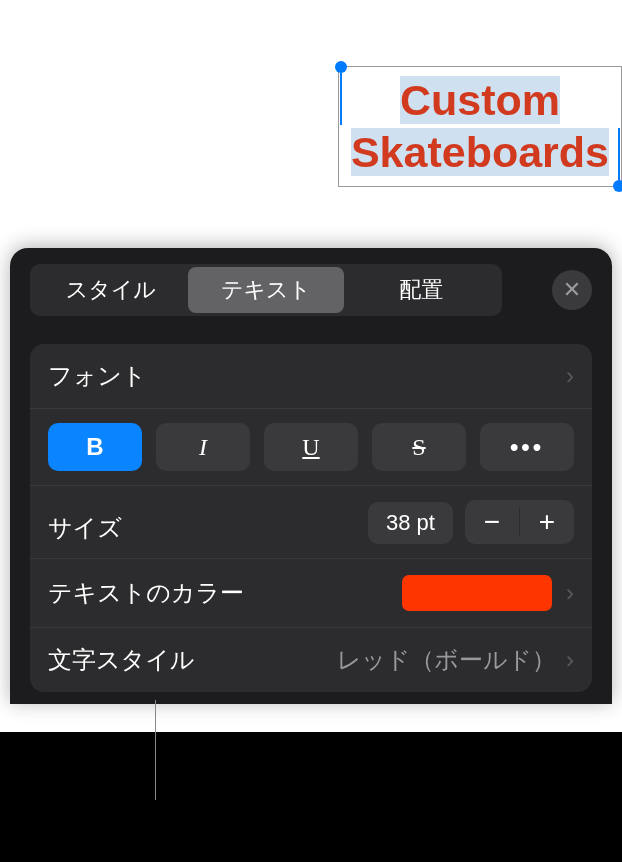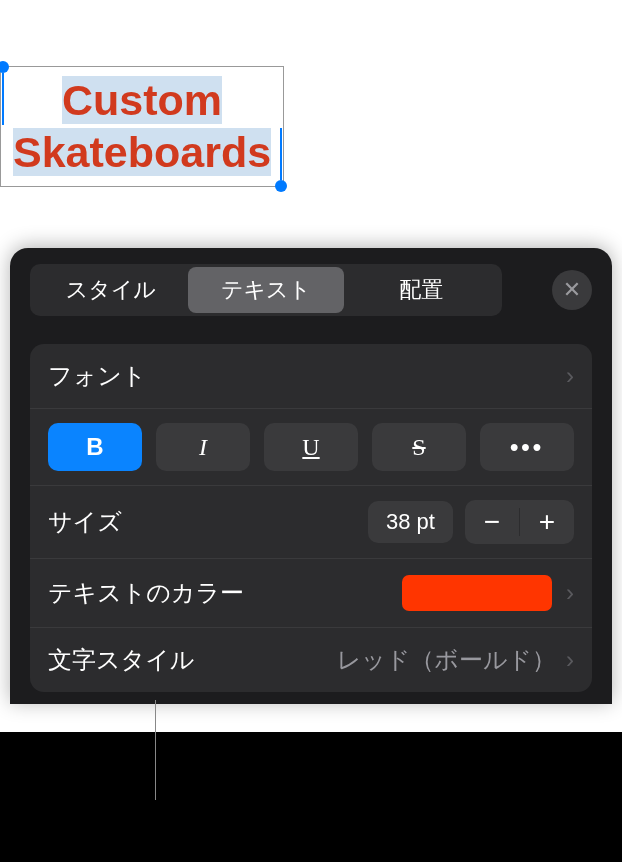--- a/index.html
+++ b/index.html
@@ -15,21 +15,21 @@
       position: relative;
     }
     
     
     .canvas-area {
       width: 100%;
       height: 216px;
       background: #fff;
       display: flex;
       align-items: center;
-      justify-content: flex-start;
+      justify-content: flex-end;
       padding-top: 37px;
     }
     
     .text-box {
       position: relative;
       border: 1px solid #999;
       padding: 8px 12px;
       background: #fff;
     }
     
@@ -192,21 +192,21 @@
     
     .more-dots {
       letter-spacing: 3px;
       font-weight: bold;
       font-family: -apple-system, sans-serif;
     }
     
     
     .size-row {
       display: flex;
-      align-items: center;
+      align-items: flex-end;
       padding: 14px 18px;
       border-bottom: 1px solid #3A3A3C;
       gap: 12px;
     }
     
     .size-value {
       background: #3A3A3C;
       border-radius: 10px;
       padding: 8px 16px;
       color: #fff;

